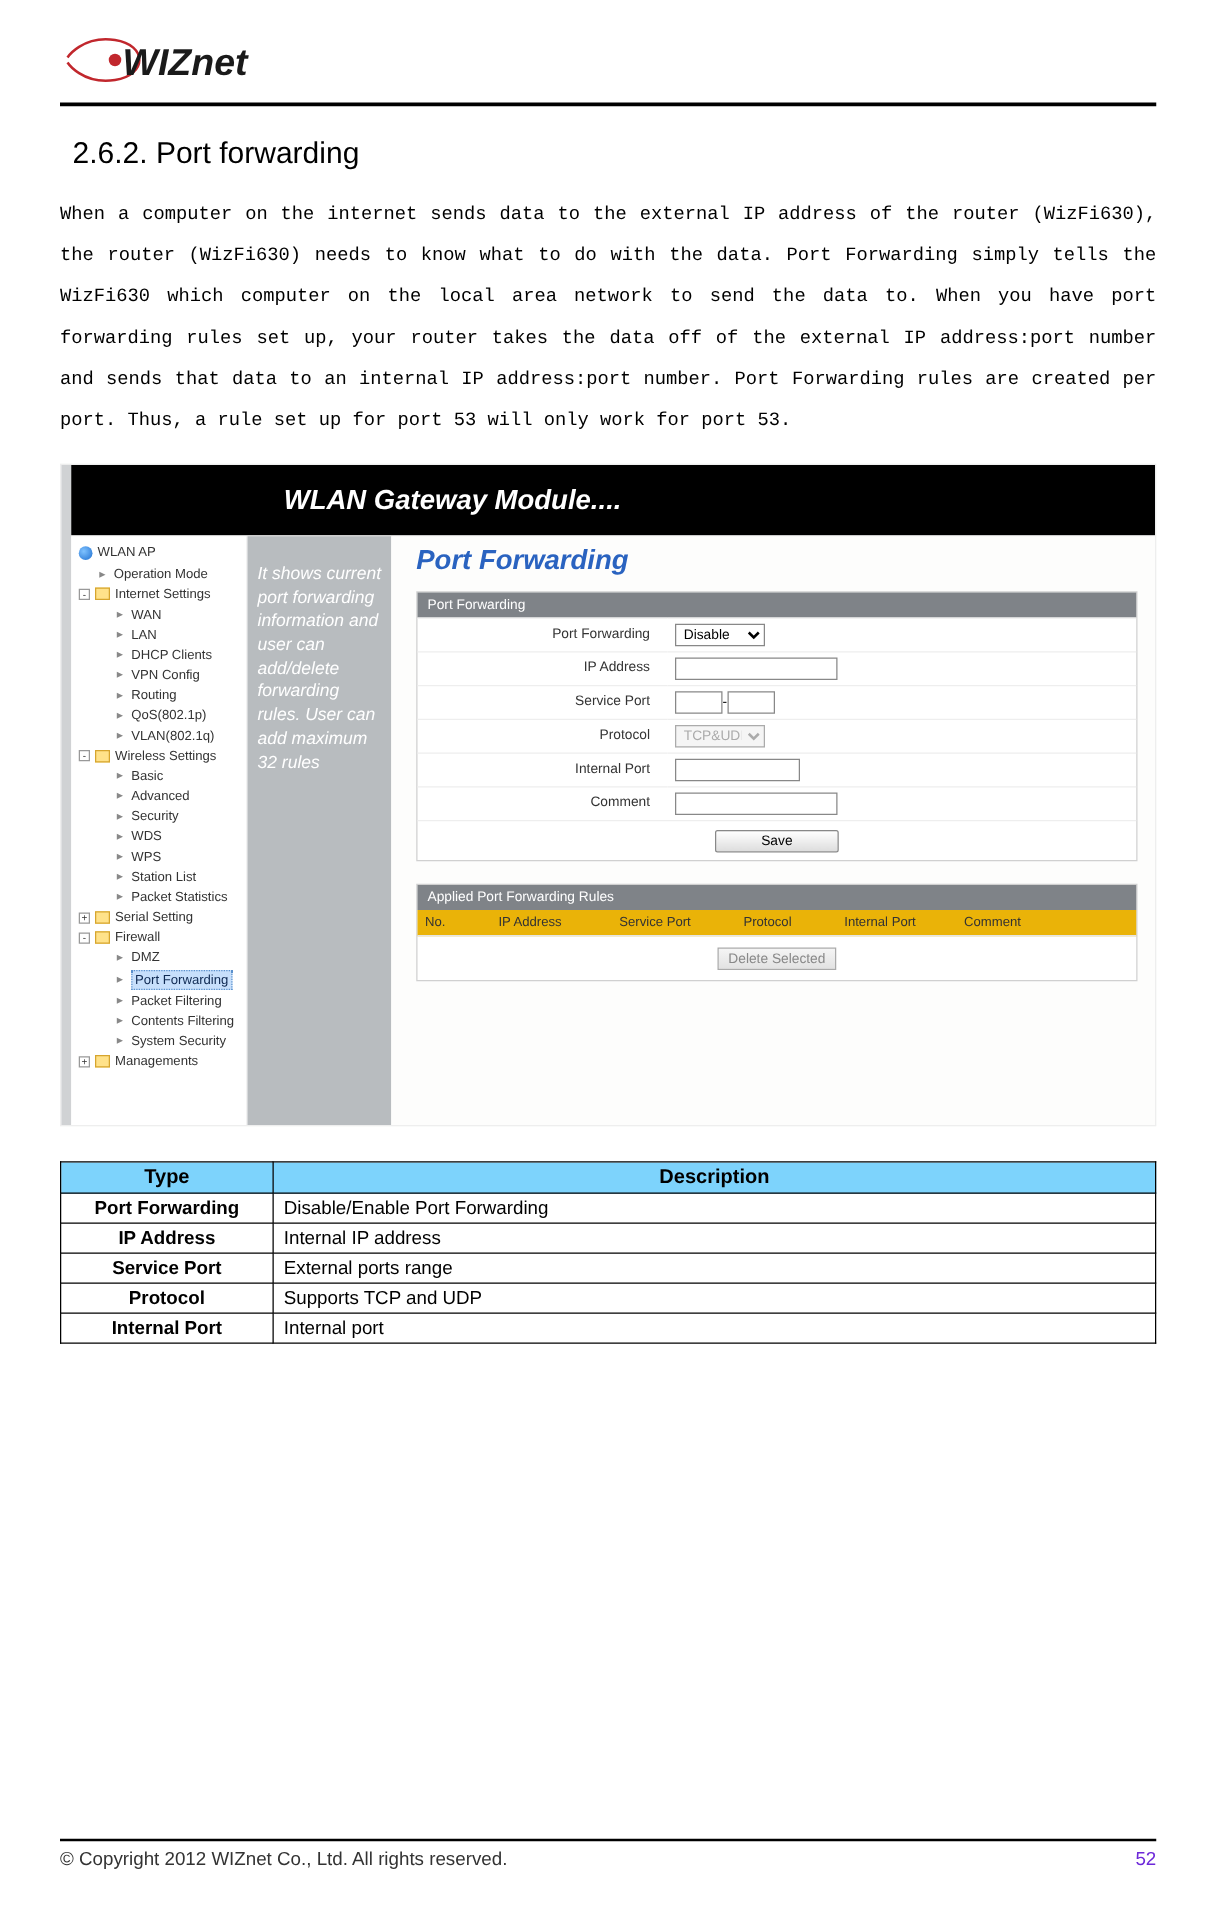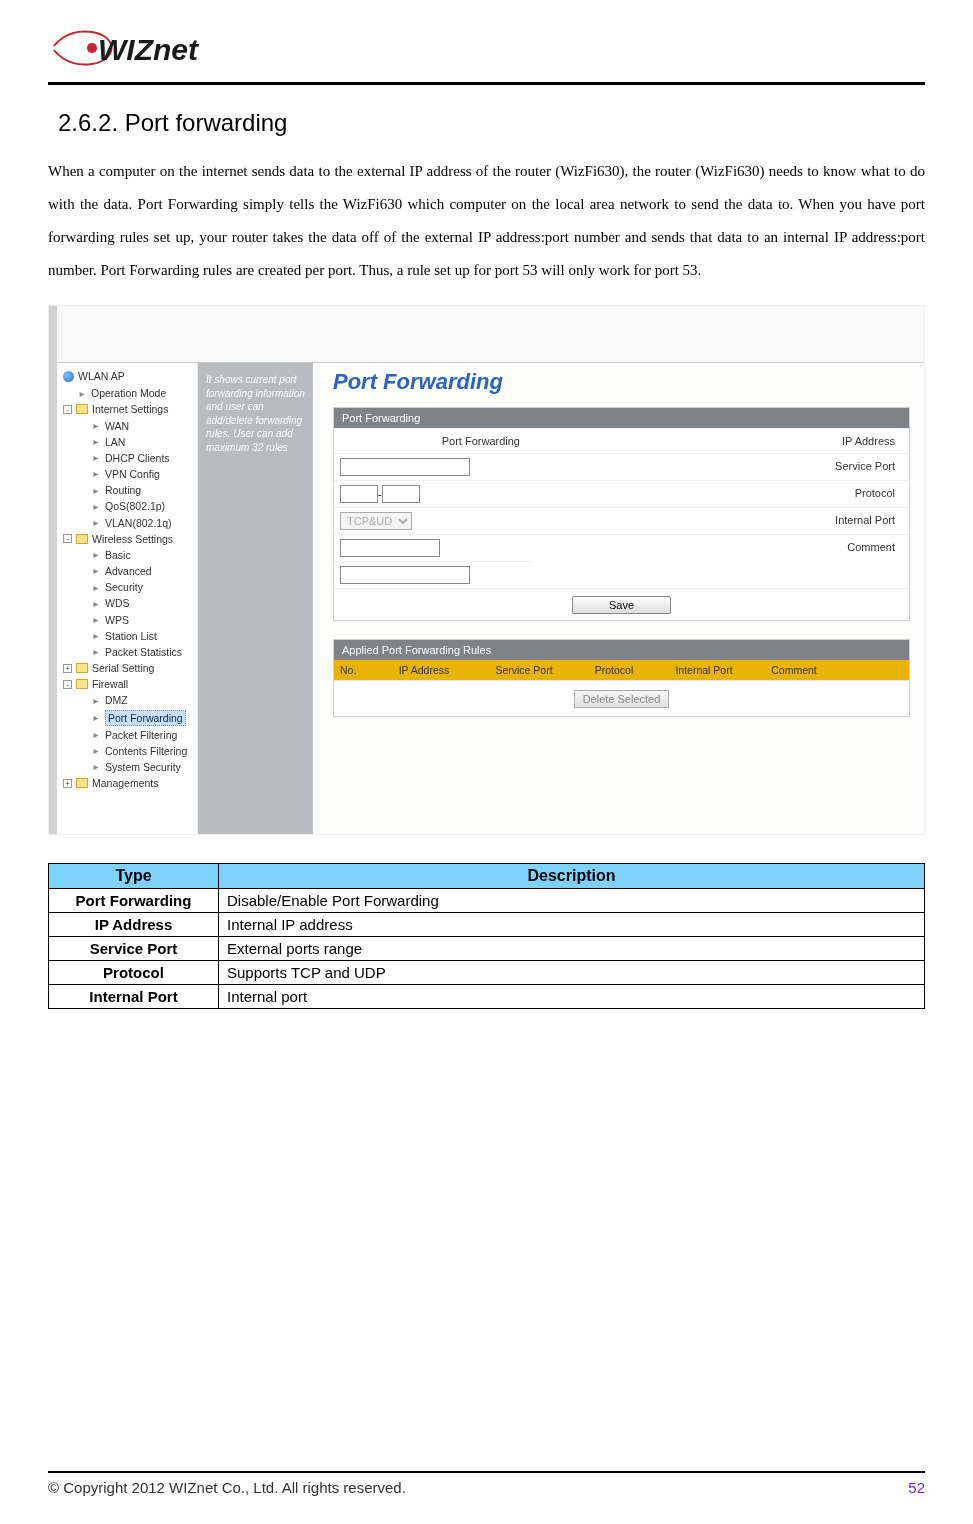--- a/index.html
+++ b/index.html
@@ -28,21 +28,21 @@
     border-top: 3px solid #000;
     margin: 8px 0 24px 0;
   }
   .section-title {
     font-family: "Malgun Gothic", "Segoe UI", Arial, sans-serif;
     font-size: 24px;
     font-weight: 400;
     margin: 0 0 18px 10px;
   }
   .para {
-    font-family: Liberation Serif, serif;
+    font-family: Liberation Mono, monospace;
     font-size: 15px;
     line-height: 2.2;
     text-align: justify;
     margin: 0 0 18px 0;
   }
   
   .shot {
     border: 1px solid #eee;
     height: 530px;
     position: relative;
@@ -105,23 +105,23 @@
   .exp { width: 9px; height: 9px; border:1px solid #999; font-size:8px; line-height:7px; text-align:center; color:#333; display:inline-block; background:#fff;}
   .fld { width:12px; height:10px; background:#ffe28a; border:1px solid #d6a52e; display:inline-block;}
   .arw { color:#888; font-size:10px; display:inline-block; width:10px; text-align:center;}
   .tree-sel { background:#c7dffb; border:1px dotted #5a90cc; padding:0 2px; color:#102a53;}
   .ind1 { padding-left: 14px; }
   .ind2 { padding-left: 28px; }
   .shot-help {
     width: 115px;
     background: #b8bcbf;
     color: #fff;
-    font-size: 10px;
+    font-size: 14px;
     font-style: italic;
-    padding: 10px 8px;
+    padding: 20px 8px;
     line-height: 1.35;
     font-family: Tahoma, Arial, sans-serif;
   }
   .shot-main {
     flex: 1;
     background: #fdfdfc;
     padding: 6px 14px 10px 20px;
     font-family: Tahoma, Arial, sans-serif;
   }
   .pf-title {
@@ -263,20 +263,21 @@
     </svg>
   </div>
   <hr class="hr-thick">
 
   <h2 class="section-title">2.6.2.  Port  forwarding</h2>
 
   <p class="para">When a computer on the internet sends data to the external IP address of the router (WizFi630), the router (WizFi630) needs to know what to do with the data. Port Forwarding simply tells the WizFi630 which computer on the local area network to send the data to. When you have port forwarding rules set up, your router takes the data off of the external IP address:port number and sends that data to an internal IP address:port number. Port Forwarding rules are created per port. Thus, a rule set up for port 53 will only work for port 53.</p>
 
   <div class="shot">
     <div class="shot-leftpad"></div>
+    <div class="shot-titlebar">WLAN Gateway Module....</div>
     <div class="shot-sep"></div>
     <div class="shot-body">
 
       <div class="shot-tree">
         <div class="tree-root">
             <span class="globe"></span>
             <span>WLAN AP</span>
           </div>
         <div class="tree-line ind1">
             <span class="arw">▸</span>
@@ -387,20 +388,25 @@
 
       <div class="shot-help">It shows current port forwarding information and user can add/delete forwarding rules. User can add maximum 32 rules</div>
 
       <div class="shot-main">
         <div class="pf-title">Port Forwarding</div>
 
         <div class="pf-box">
           <div class="pf-box-hd">Port Forwarding</div>
           <div class="pf-grid">
             <div class="pf-lbl">Port Forwarding</div>
+            <div class="pf-ctl">
+              <select class="w-sel">
+                <option>Disable</option>
+              </select>
+            </div>
             <div class="pf-lbl">IP Address</div>
             <div class="pf-ctl"><input type="text" class="w-ip" style=""></div>
             <div class="pf-lbl">Service Port</div>
             <div class="pf-ctl">
               <input type="text" class="w-pt" style=""><span>-</span><input type="text" class="w-pt" style="">
             </div>
             <div class="pf-lbl">Protocol</div>
             <div class="pf-ctl">
               <select class="w-sel" disabled="">
                 <option>TCP&amp;UDP</option>

